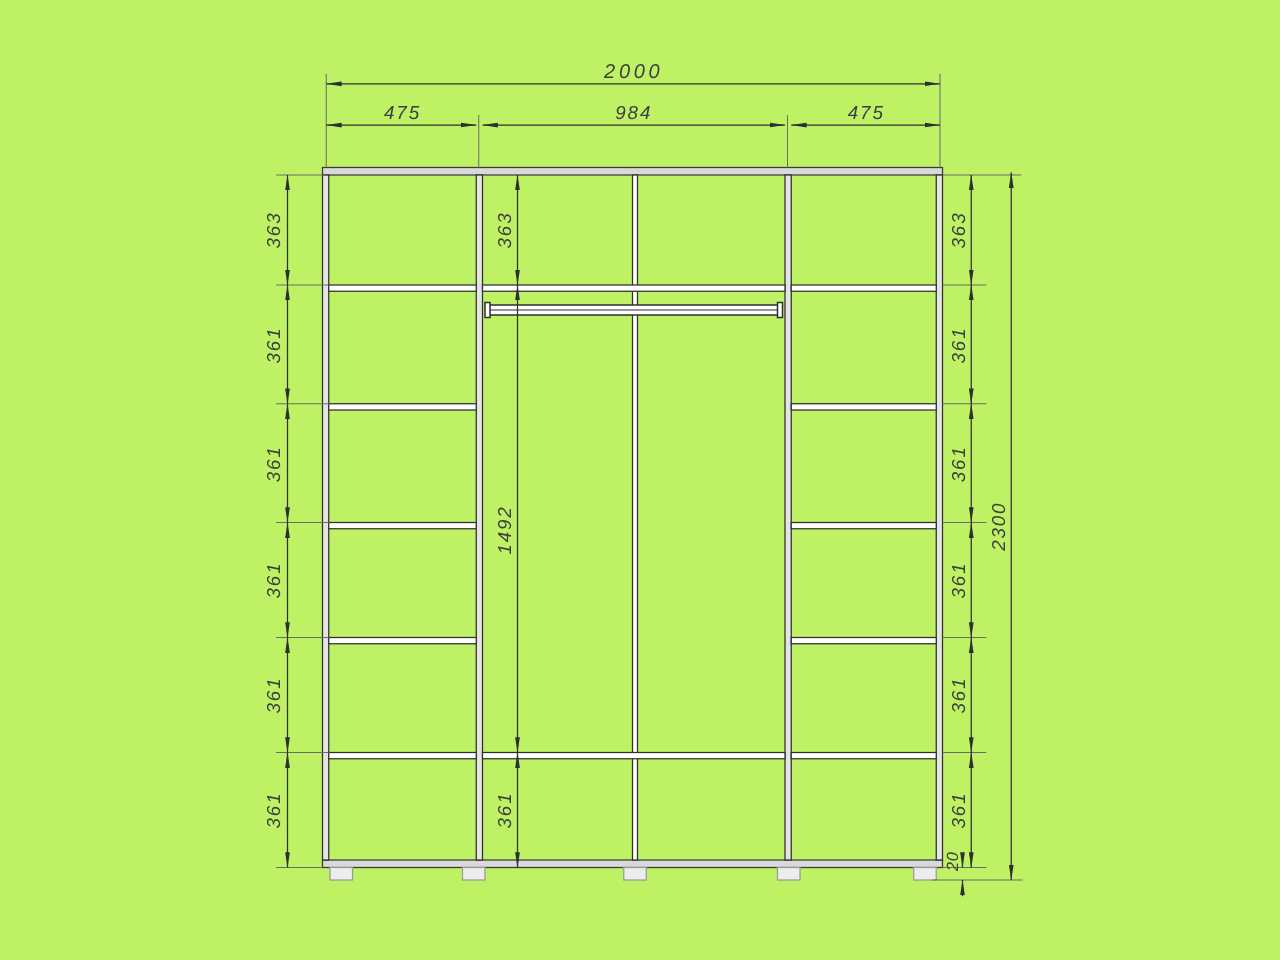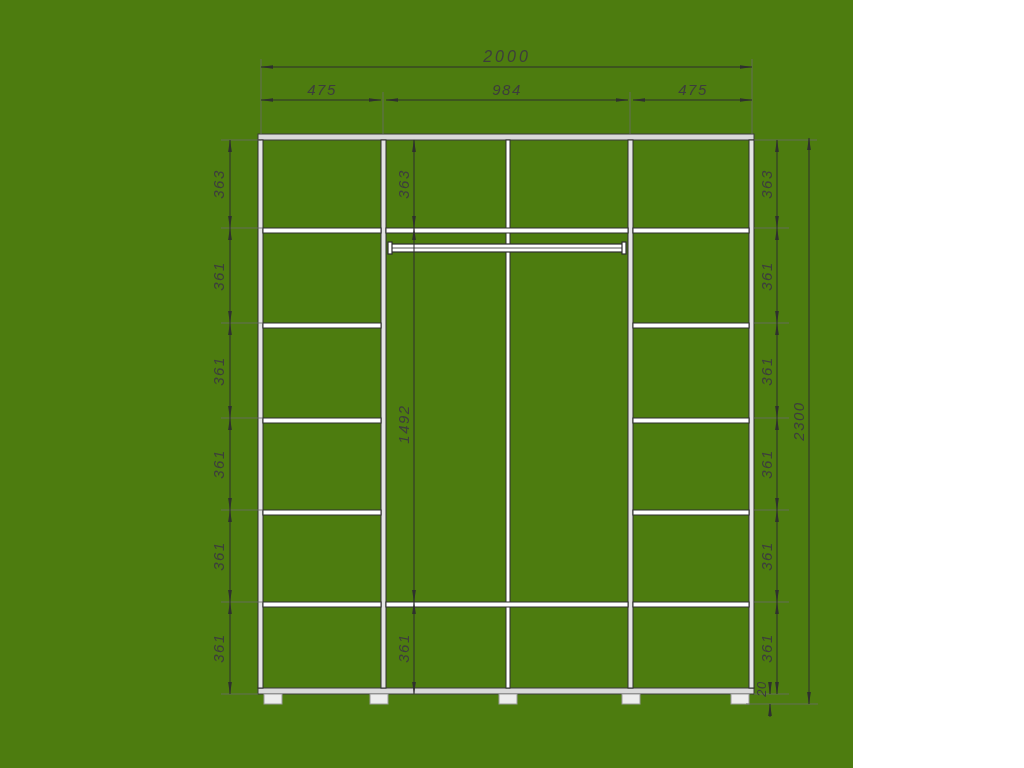--- a/index.html
+++ b/index.html
@@ -1,20 +1,20 @@
 <!DOCTYPE html>
 <html><head>
 <meta charset="utf-8">
 <style>
   html, body { margin: 0; padding: 0; background: #ffffff; }
   .sheet {
     position: relative;
-    width: 853px;
+    width: 1024px;
     height: 768px;
-    background: #4d7c0f;
+    background: #bef264;
     overflow: hidden;
     font-family: "Liberation Sans", sans-serif;
   }
   svg.drawing { position: absolute; left: 0; top: 0; }
 
   
   .panel   { fill: #d9d9d9; stroke: #3a3a3a; stroke-width: 1; }
   .wallfill{ fill: #e4e4e4; stroke: #2f2f2f; stroke-width: 1; }
   .shelf   { fill: #ffffff; stroke: #2f2f2f; stroke-width: 1; }
   .rod     { fill: #ffffff; stroke: #2f2f2f; stroke-width: 1.2; }

